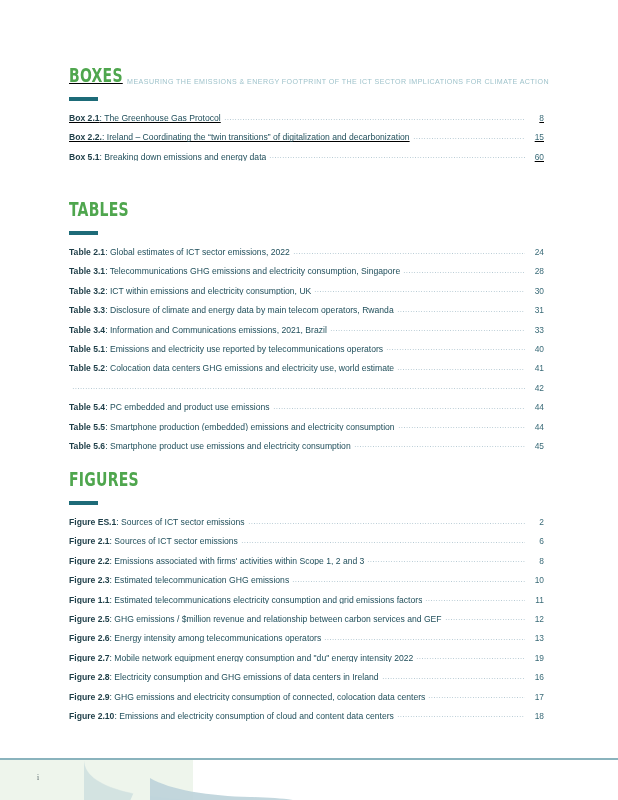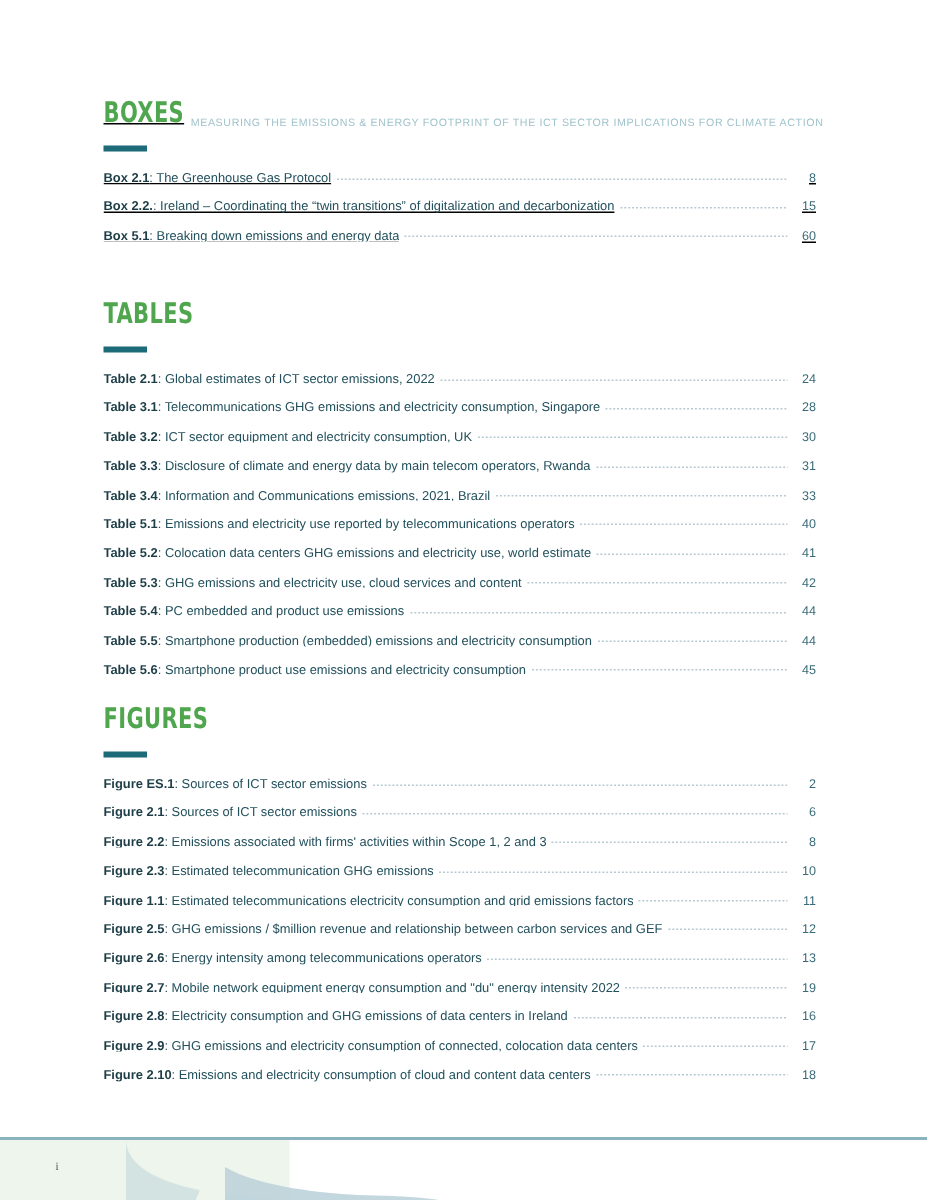--- a/index.html
+++ b/index.html
@@ -182,21 +182,21 @@
             <span class="entry-text"><span class="lead">Table 2.1</span><span>: Global estimates of ICT sector emissions, 2022</span></span>
             <span class="entry-dots"></span>
             <span class="entry-page">24</span>
           </li>
           <li class="entry">
             <span class="entry-text"><span class="lead">Table 3.1</span><span>: Telecommunications GHG emissions and electricity consumption, Singapore</span></span>
             <span class="entry-dots"></span>
             <span class="entry-page">28</span>
           </li>
           <li class="entry">
-            <span class="entry-text"><span class="lead">Table 3.2</span><span>: ICT sector equipment and electricity consumption, UK</span></span>
+            <span class="entry-text"><span class="lead">Table 3.2</span><span>: ICT within emissions and electricity consumption, UK</span></span>
             <span class="entry-dots"></span>
             <span class="entry-page">30</span>
           </li>
           <li class="entry">
             <span class="entry-text"><span class="lead">Table 3.3</span><span>: Disclosure of climate and energy data by main telecom operators, Rwanda</span></span>
             <span class="entry-dots"></span>
             <span class="entry-page">31</span>
           </li>
           <li class="entry">
             <span class="entry-text"><span class="lead">Table 3.4</span><span>: Information and Communications emissions, 2021, Brazil</span></span>
@@ -207,21 +207,20 @@
             <span class="entry-text"><span class="lead">Table 5.1</span><span>: Emissions and electricity use reported by telecommunications operators</span></span>
             <span class="entry-dots"></span>
             <span class="entry-page">40</span>
           </li>
           <li class="entry">
             <span class="entry-text"><span class="lead">Table 5.2</span><span>: Colocation data centers GHG emissions and electricity use, world estimate</span></span>
             <span class="entry-dots"></span>
             <span class="entry-page">41</span>
           </li>
           <li class="entry">
-            <span class="entry-text"><span class="lead">Table 5.3</span><span>: GHG emissions and electricity use, cloud services and content</span></span>
             <span class="entry-dots"></span>
             <span class="entry-page">42</span>
           </li>
           <li class="entry">
             <span class="entry-text"><span class="lead">Table 5.4</span><span>: PC embedded and product use emissions</span></span>
             <span class="entry-dots"></span>
             <span class="entry-page">44</span>
           </li>
           <li class="entry">
             <span class="entry-text"><span class="lead">Table 5.5</span><span>: Smartphone production (embedded) emissions and electricity consumption</span></span>

